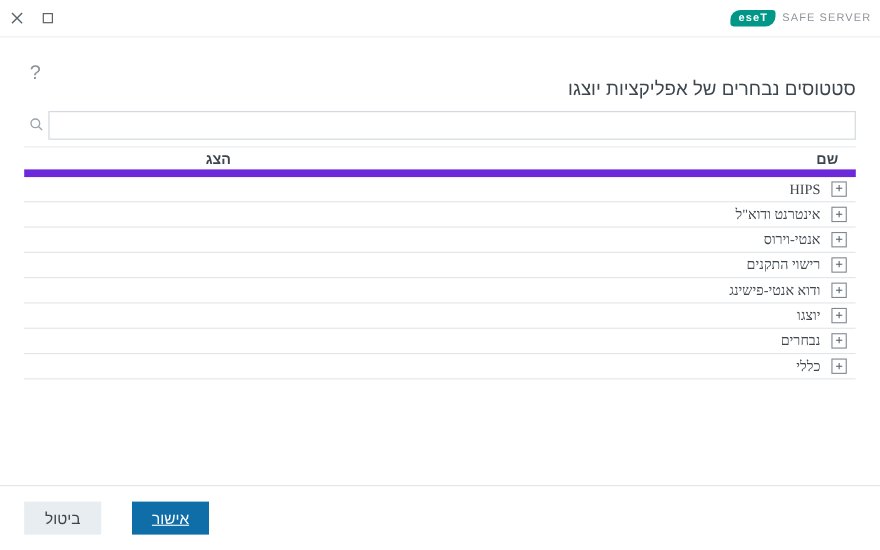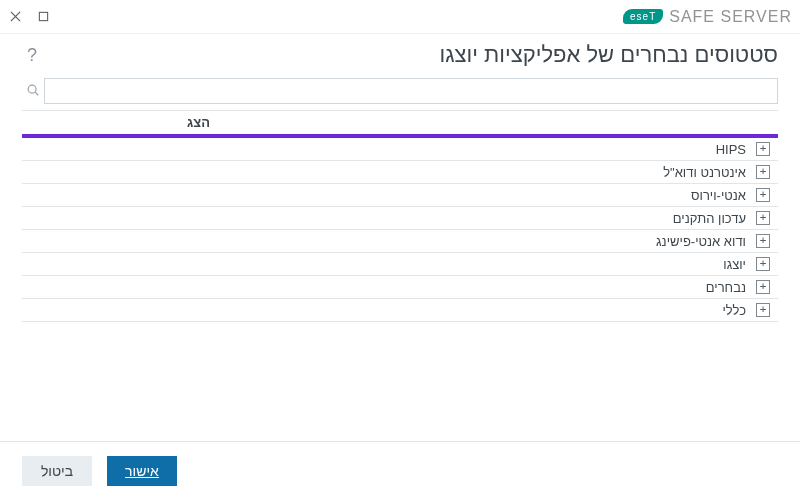--- a/index.html
+++ b/index.html
@@ -18,60 +18,61 @@
     height: 34px;
     padding: 0 8px;
     border-bottom: 1px solid #eee;
   }
   .titlebar .win-controls { display:flex; gap:14px; align-items:center; }
   .titlebar .spacer { flex:1; }
   .brand { display:flex; align-items:center; gap:6px; }
   .brand-badge {
     background:#009688;
     color:#fff;
-    font-weight:400;
+    font-weight:700;
     font-size:10px;
     letter-spacing:1px;
     padding:2px 7px 2px 7px;
     border-radius:9px 3px 9px 3px;
     font-family: Arial, sans-serif;
   }
-  .brand-text { color:#8f9499; font-size:16px; letter-spacing:1px; }
+  .brand-text { color:#8f9499; font-size:10px; letter-spacing:1px; }
   .win-ico { width:14px; height:14px; display:flex; align-items:center; justify-content:center; cursor:pointer; }
   .header-row {
     display:flex;
     align-items:center;
     padding: 8px 22px 10px 22px;
   }
   .header-row .title {
     flex:1;
     text-align:right;
     direction:rtl;
-    font-size:22px;
+    font-size:17px;
     color:#3d464d;
     font-weight:400;
+    margin-top:29px;
   }
   .help-ico { color:#8a9199; font-size:18px; cursor:pointer; width:20px; text-align:center; }
   .search-row { padding: 0 22px 6px 22px; display:flex; align-items:center; }
   .search-ico { width:22px; color:#9aa3ab; font-size:14px; text-align:center; cursor:pointer;}
   .search-input {
     flex:1;
     height:26px;
     border:1px solid #cfd6db;
     border-radius:0;
     padding:0 6px;
     font-size:13px;
     direction:rtl;
   }
   .table-wrap { padding:0 22px; flex:1; overflow:hidden; }
   .thead {
     display:flex;
     height:28px;
     border-top:1px solid #e1e5e8;
-    border-bottom:4px solid #6d28d9;
+    border-bottom:7px solid #6d28d9;
     font-size:13px;
     color:#3d464d;
     font-weight:600;
     align-items:center;
     background:#fff;
   }
   .thead .col-show { width:200px; text-align:right; padding-right:12px; direction:rtl;}
   .thead .col-gap  { flex:1; }
   .thead .col-name { width:120px; text-align:right; padding-right:16px; direction:rtl;}
   .tbody {
@@ -104,26 +105,26 @@
     border:1px solid #7f8890;
     color:#55606a;
     font-size:11px;
     line-height:12px;
     text-align:center;
     margin-left:4px;
     margin-right:2px;
     font-family: monospace;
     background:#fff;
   }
-  .row-label { padding-right:6px; direction:rtl; }
+  .row-label { padding-right:6px; direction:rtl;font-family:Liberation Serif, serif; }
   .footer {
     border-top:1px solid #e1e5e8;
     padding:14px 22px;
     display:flex;
-    gap:15px;
+    gap:28px;
   }
   .btn {
     min-width:70px;
     height:30px;
     font-size:14px;
     border:none;
     cursor:pointer;
     padding:0 16px;
   }
   .btn-secondary { background:#e7edf1; color:#3d464d; }
@@ -164,37 +165,38 @@
         <line x1="10.5" y1="10.5" x2="14" y2="14" stroke="#9aa3ab" stroke-width="1.4"></line>
       </svg>
   </div>
   <input class="search-input" placeholder="" style="">
 </div>
 
 <div class="table-wrap" style="position:relative;">
   <div class="thead">
     <div class="col-show">הצג</div>
     <div class="col-gap"></div>
+    <div class="col-name">שם</div>
   </div>
   <div class="tbody" id="tbody">
       <div class="row">
         <div class="expand">+</div>
         <div class="row-label">HIPS</div>
       </div>
       <div class="row">
         <div class="expand">+</div>
         <div class="row-label">אינטרנט ודוא"ל</div>
       </div>
       <div class="row">
         <div class="expand">+</div>
         <div class="row-label">אנטי-וירוס</div>
       </div>
       <div class="row">
         <div class="expand">+</div>
-        <div class="row-label">עדכון התקנים</div>
+        <div class="row-label">רישוי התקנים</div>
       </div>
       <div class="row">
         <div class="expand">+</div>
         <div class="row-label">ודוא אנטי-פישינג</div>
       </div>
       <div class="row selected">
         <div class="expand">+</div>
         <div class="row-label">יוצגו</div>
       </div>
       <div class="row">

